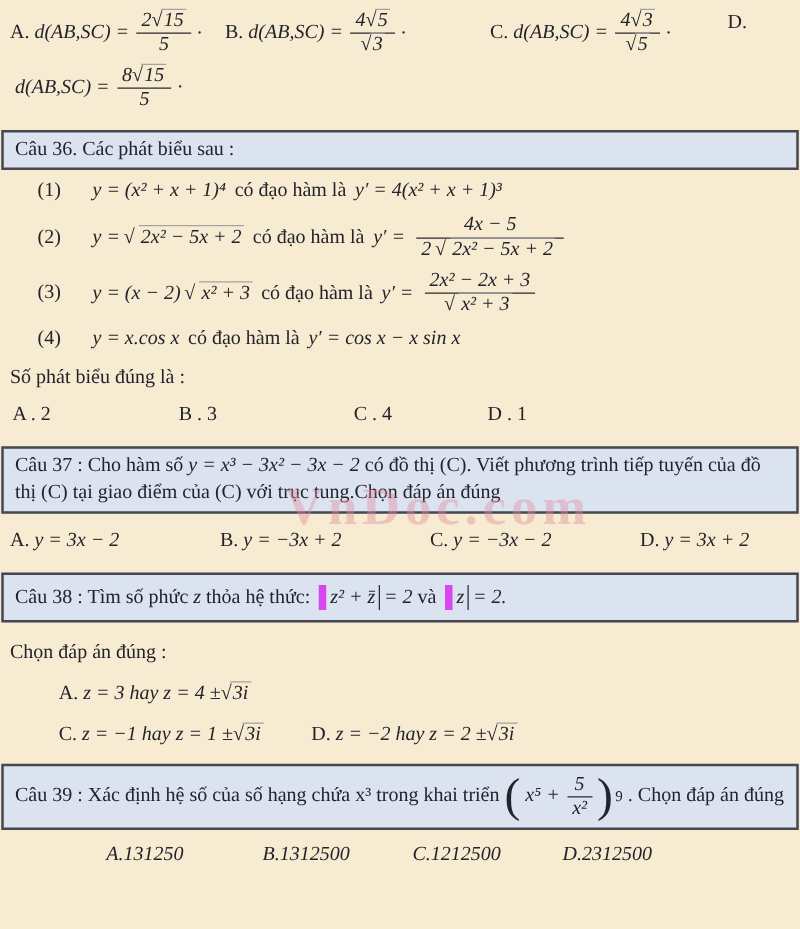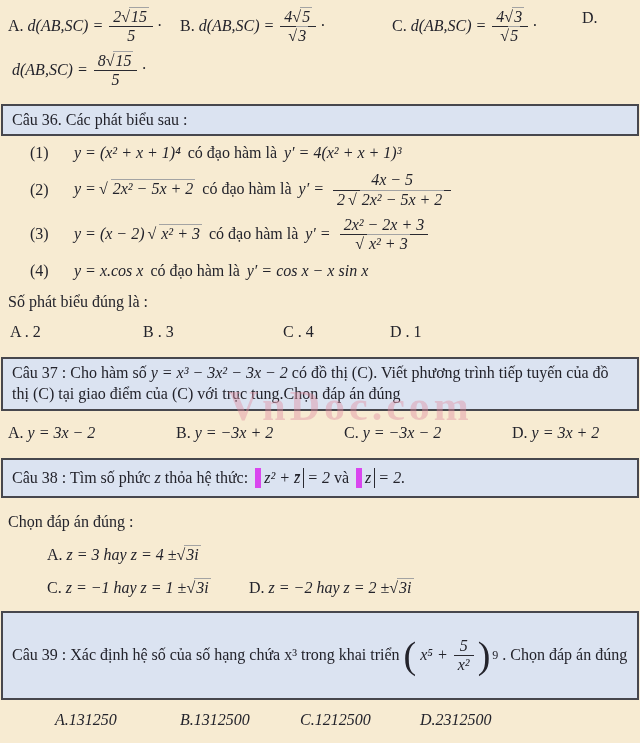--- a/index.html
+++ b/index.html
@@ -47,25 +47,25 @@
     font-size:42px;font-weight:bold;
     color:rgba(224,140,160,0.42);letter-spacing:4px;pointer-events:none;
   }
   .ansrow37{display:flex;padding-left:8px;margin:12px 0 14px 0}
   .ansrow37 .o{width:168px}
   .ansrow37 .o:last-child{width:auto}
   .q38box{margin-bottom:14px}
   .choose{padding-left:8px;margin:8px 0 6px 0}
   .q38row{display:flex;align-items:center;padding-left:47px;margin:12px 0}
   .q38row .o{width:202px}
-  .q39box{display:flex;align-items:center;flex-wrap:nowrap;margin-bottom:8px;padding:24px 9px}
+  .q39box{display:flex;align-items:center;flex-wrap:nowrap;margin-bottom:8px;padding:6px 9px}
   .q39box > span{margin-right:4px;white-space:nowrap}
   .bigp{font-size:38px;font-weight:400;font-style:normal;vertical-align:middle;line-height:0.9}
   .exp{font-size:12px;vertical-align:20px;margin-left:-2px}
-  .ansrow39{display:flex;padding-left:55px;margin-top:10px;font-style:italic}
+  .ansrow39{display:flex;padding-left:85px;margin-top:10px;font-style:italic}
   .ansrow39 span:nth-child(1){width:125px}
   .ansrow39 span:nth-child(2){width:120px}
   .ansrow39 span:nth-child(3){width:120px}
   .dot{margin-left:2px}
 </style>
 </head>
 <body>
 
 <div class="page">
 

